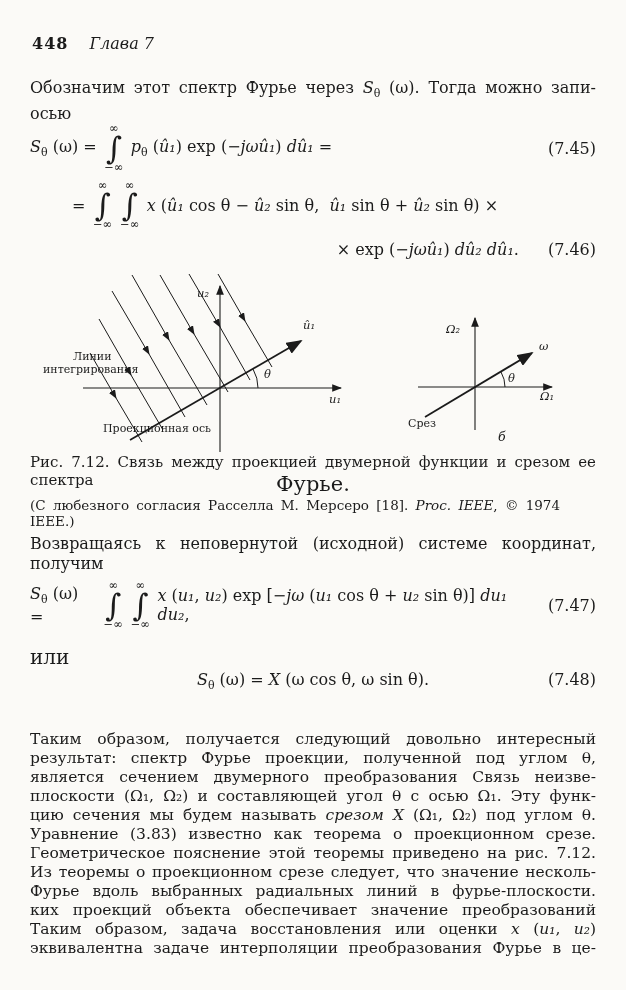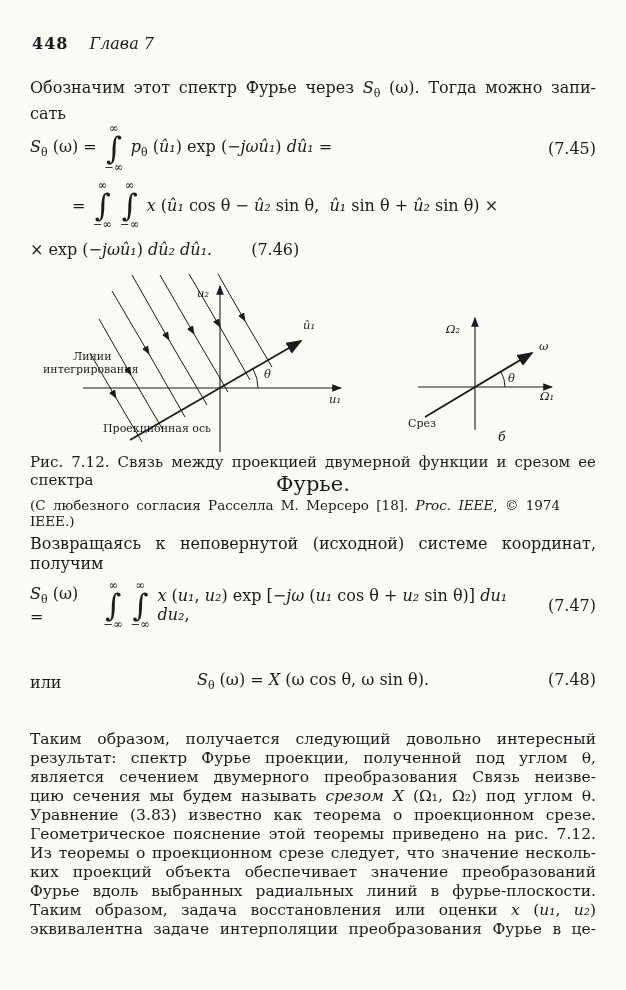--- a/index.html
+++ b/index.html
@@ -29,37 +29,37 @@
   
   svg text{font-family:"DejaVu Serif", serif; fill:#1b1b1b;}
   .figlab{font-size:11px;}
   .axlab{font-size:11.5px; font-style:italic;}
   .sublab{font-size:12.5px; font-style:italic;}
   
   #caption-line1{top:453px; left:30px; width:566px; font-size:15px;
     text-align:justify; text-align-last:justify;}
   #caption-line2{top:472px; left:30px; width:566px; font-size:21px; text-align:center;}
   #fig-credit{top:497px; left:30px; width:566px; font-size:13.5px; text-align:left; word-spacing:3px;}
-  #word-or{top:645px; left:30px; font-size:16px;margin-top:28px;}
+  #word-or{top:645px; left:30px; font-size:20px;}
   #eq748{top:670px; left:30px; width:566px; text-align:center; font-size:16px;}
   #eq748 .eqnum{position:absolute; right:0; top:0; margin:0;}
 </style>
 </head>
 <body>
 
 <div id="page">
 
   <div class="abs" id="header">
     <span id="page-num">448</span>
     <span id="chapter">Глава 7</span>
   </div>
 
   <div class="abs para" style="top:78px;">
     <div class="tline">Обозначим этот спектр Фурье через <i>S</i><sub>θ</sub> (ω). Тогда можно запи-</div>
-    <div class="tline short">сать</div>
+    <div class="tline short">осью</div>
   </div>
 
   <div class="abs eqrow" style="top:123px;">
     <span class="eqtext"><i>S</i><sub>θ</sub> (ω) =</span>
     <span class="intstack">
       <span class="lim">∞</span>
       <span class="intsign">∫</span>
       <span class="lim">−∞</span>
     </span>
     <span class="eqtext"><i>p</i><sub>θ</sub> (<i>û₁</i>) exp (−<i>jωû₁</i>) <i>dû₁</i> =</span>
@@ -74,23 +74,23 @@
       <span class="lim">−∞</span>
     </span>
     <span class="intstack">
       <span class="lim">∞</span>
       <span class="intsign">∫</span>
       <span class="lim">−∞</span>
     </span>
     <span class="eqtext"><i>x</i> (<i>û₁</i> cos θ − <i>û₂</i> sin θ,&nbsp; <i>û₁</i> sin θ + <i>û₂</i> sin θ) ×</span>
   </div>
 
-  <div class="abs eqrow" style="top:240px; gap:35px;">
+  <div class="abs eqrow" style="top:240px; justify-content:flex-end; gap:11px;">
     <span class="eqtext">× exp (−<i>jωû₁</i>) <i>dû₂</i> <i>dû₁</i>.</span>
-    <span class="eqnum" style="margin-left:4px;">(7.46)</span>
+    <span class="eqnum" style="margin-left:18px;">(7.46)</span>
   </div>
 
   <svg class="abs" style="top:270px; left:35px;" width="330" height="190" viewBox="0 0 330 190">
     <defs>
       <marker id="arr" markerWidth="9" markerHeight="7" refX="8" refY="3.5" orient="auto">
         <path d="M0,0 L9,3.5 L0,7 z" fill="#1b1b1b"></path>
       </marker>
     </defs>
 
     <g stroke="#1b1b1b" stroke-width="1" fill="none">
@@ -161,23 +161,24 @@
 
   <div class="abs" id="eq748">
     <span class="eqtext"><i>S</i><sub>θ</sub> (ω) = <i>X</i> (ω cos θ, ω sin θ).</span>
     <span class="eqnum">(7.48)</span>
   </div>
 
   <div class="abs para" style="top:730px; line-height:19px; font-size:15.5px;">
     <div class="tline">Таким образом, получается следующий довольно интересный</div>
     <div class="tline">результат: спектр Фурье проекции, полученной под углом θ,</div>
     <div class="tline">является сечением двумерного преобразования Связь неизве-</div>
+    <div class="tline">плоскости (Ω₁, Ω₂) и составляющей угол θ с осью Ω₁. Эту функ-</div>
     <div class="tline">цию сечения мы будем называть <i>срезом</i> <i>X</i> (Ω₁, Ω₂) под углом θ.</div>
     <div class="tline">Уравнение (3.83) известно как теорема о проекционном срезе.</div>
     <div class="tline">Геометрическое пояснение этой теоремы приведено на рис. 7.12.</div>
     <div class="tline">Из теоремы о проекционном срезе следует, что значение несколь-</div>
+    <div class="tline">Фурье вдоль выбранных радиальных линий в фурье-плоскости.</div>
     <div class="tline">ких проекций объекта обеспечивает значение преобразований</div>
-    <div class="tline">Фурье вдоль выбранных радиальных линий в фурье-плоскости.</div>
     <div class="tline">Таким образом, задача восстановления или оценки <i>x</i> (<i>u₁</i>, <i>u₂</i>)</div>
     <div class="tline">эквивалентна задаче интерполяции преобразования Фурье в це-</div>
   </div>
 
 </div>
 
 </body></html>

